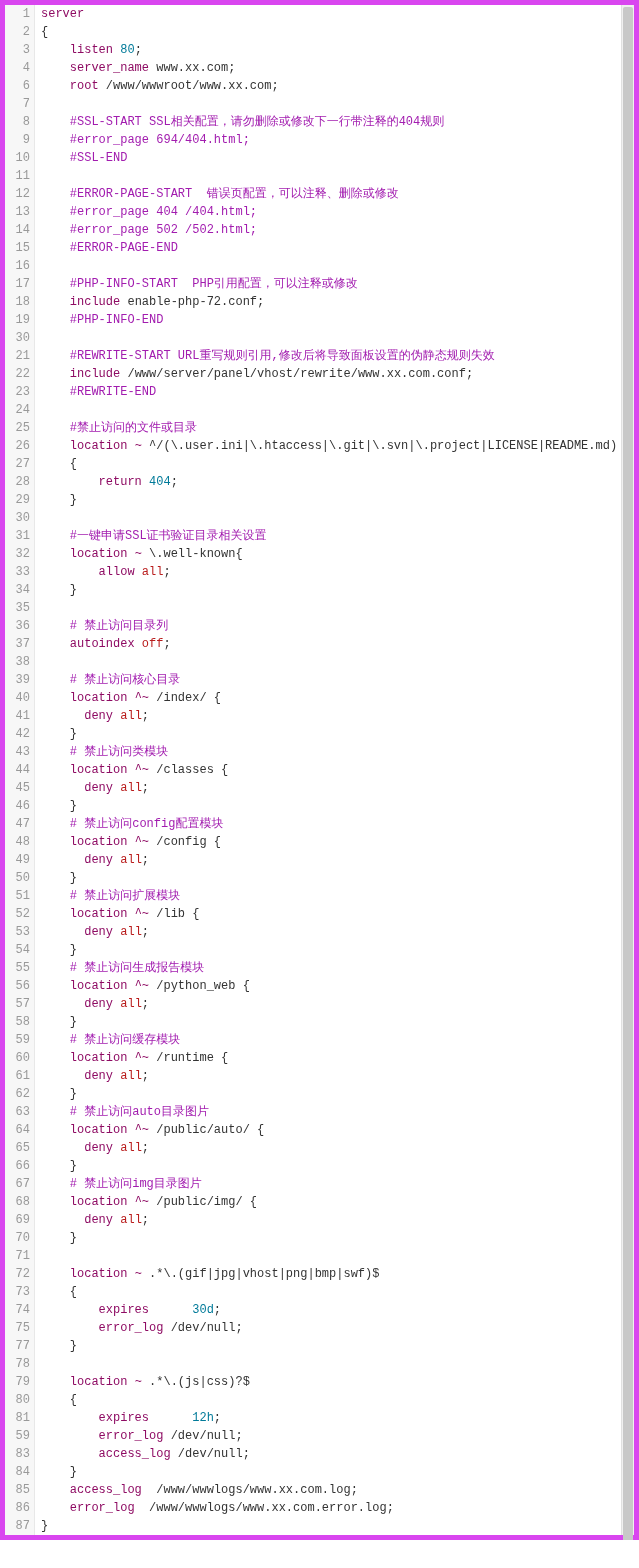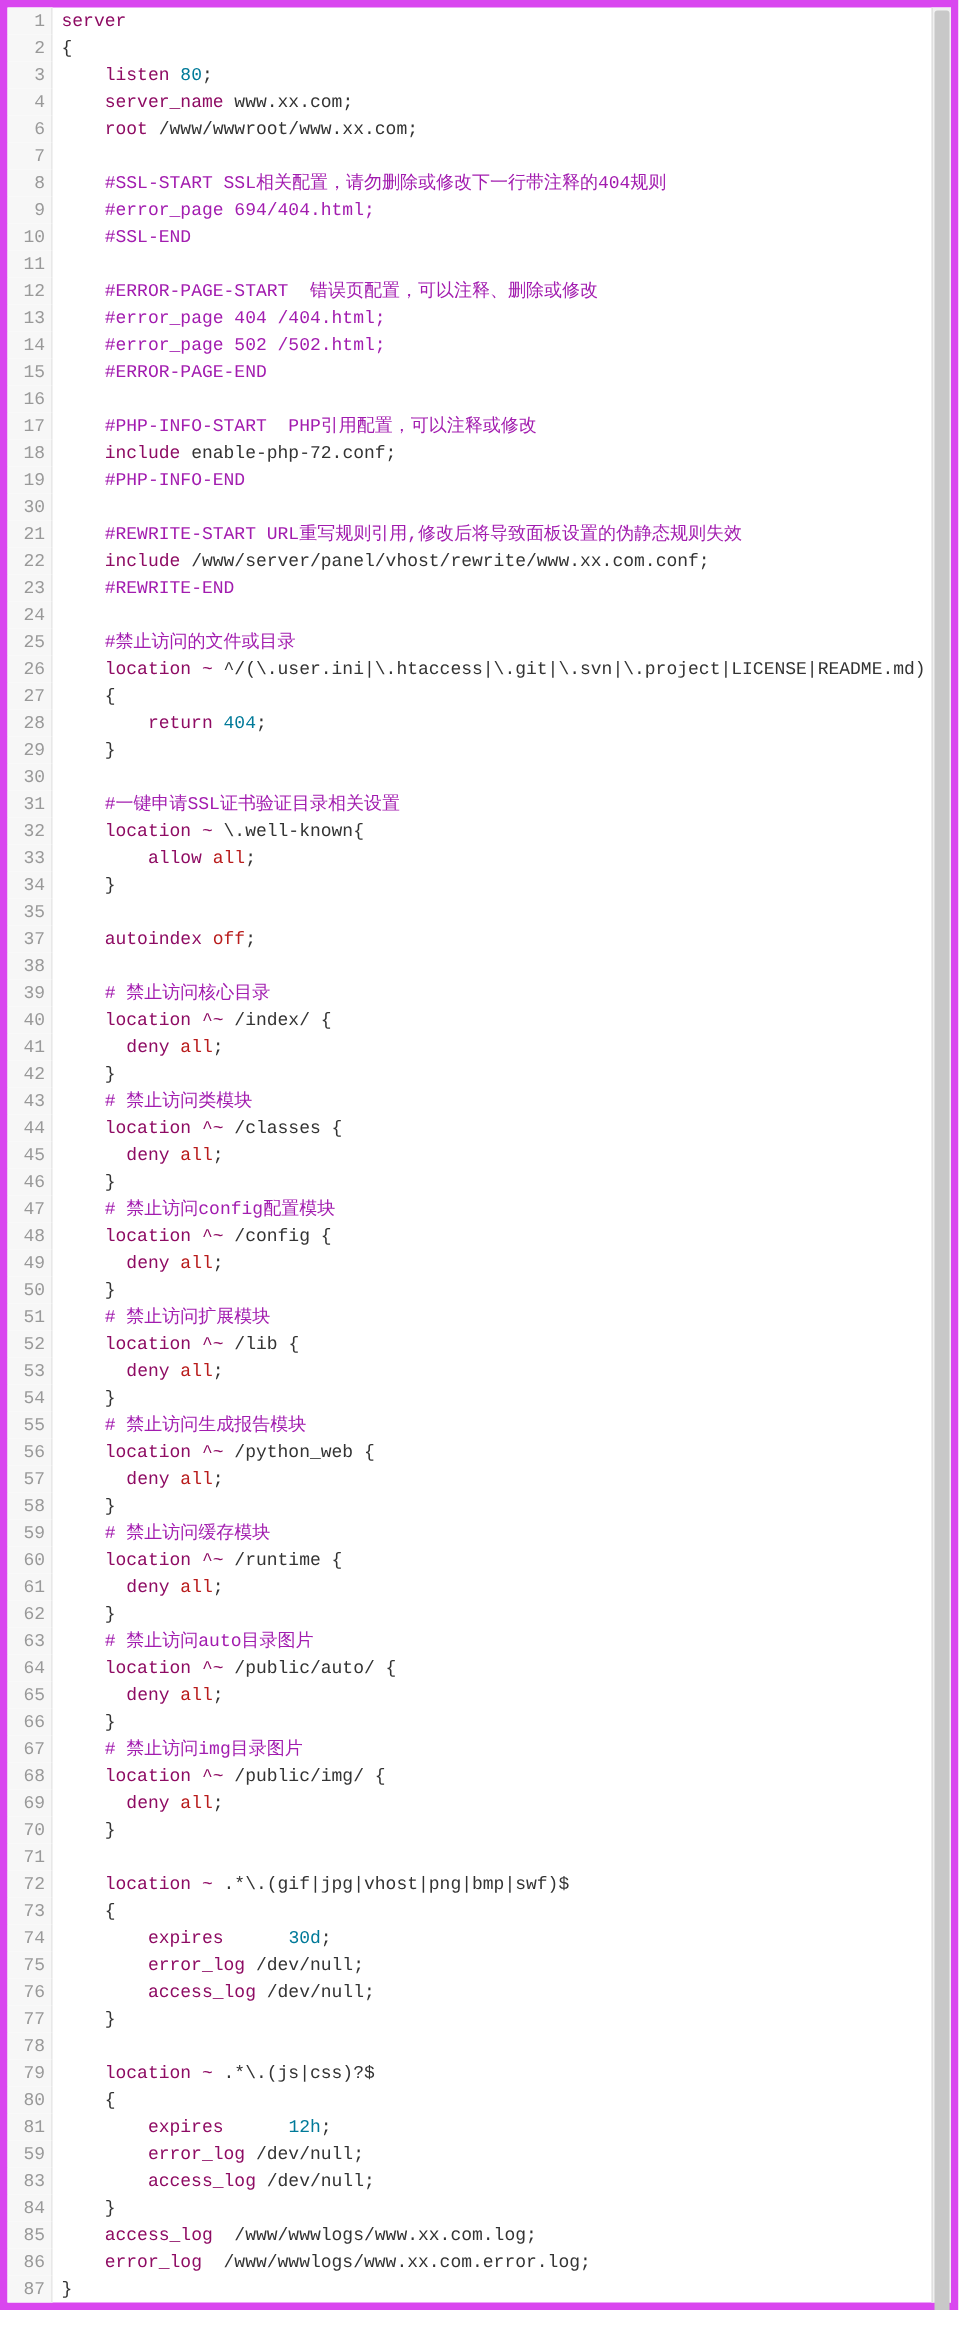--- a/index.html
+++ b/index.html
@@ -95,20 +95,21 @@
       <div class="line"><span class="gutter">26</span><span class="code"><span>    </span><span class="t-dir">location</span><span> </span><span class="t-reg">~</span><span> </span><span class="t-str">^/(\.user.ini|\.htaccess|\.git|\.svn|\.project|LICENSE|README.md)</span></span></div>
       <div class="line"><span class="gutter">27</span><span class="code"><span>    </span><span class="t-pun">{</span></span></div>
       <div class="line"><span class="gutter">28</span><span class="code"><span>        </span><span class="t-dir">return</span><span> </span><span class="t-num">404</span><span class="t-pun">;</span></span></div>
       <div class="line"><span class="gutter">29</span><span class="code"><span>    </span><span class="t-pun">}</span></span></div>
       <div class="line"><span class="gutter">30</span><span class="code"><span>    </span></span></div>
       <div class="line"><span class="gutter">31</span><span class="code"><span>    </span><span class="t-cmt">#一键申请SSL证书验证目录相关设置</span></span></div>
       <div class="line"><span class="gutter">32</span><span class="code"><span>    </span><span class="t-dir">location</span><span> </span><span class="t-reg">~</span><span> </span><span class="t-str">\.well-known</span><span class="t-pun">{</span></span></div>
       <div class="line"><span class="gutter">33</span><span class="code"><span>        </span><span class="t-dir">allow</span><span> </span><span class="t-val">all</span><span class="t-pun">;</span></span></div>
       <div class="line"><span class="gutter">34</span><span class="code"><span>    </span><span class="t-pun">}</span></span></div>
       <div class="line"><span class="gutter">35</span><span class="code"><span>    </span></span></div>
+      <div class="line"><span class="gutter">36</span><span class="code"><span>    </span><span class="t-cmt"># 禁止访问目录列</span></span></div>
       <div class="line"><span class="gutter">37</span><span class="code"><span>    </span><span class="t-dir">autoindex</span><span> </span><span class="t-val">off</span><span class="t-pun">;</span></span></div>
       <div class="line"><span class="gutter">38</span><span class="code"><span>    </span></span></div>
       <div class="line"><span class="gutter">39</span><span class="code"><span>    </span><span class="t-cmt"># 禁止访问核心目录</span></span></div>
       <div class="line"><span class="gutter">40</span><span class="code"><span>    </span><span class="t-dir">location</span><span> </span><span class="t-reg">^~</span><span> </span><span class="t-str">/index/</span><span> </span><span class="t-pun">{</span></span></div>
       <div class="line"><span class="gutter">41</span><span class="code"><span>    </span><span>  </span><span class="t-dir">deny</span><span> </span><span class="t-val">all</span><span class="t-pun">;</span></span></div>
       <div class="line"><span class="gutter">42</span><span class="code"><span>    </span><span class="t-pun">}</span></span></div>
       <div class="line"><span class="gutter">43</span><span class="code"><span>    </span><span class="t-cmt"># 禁止访问类模块</span></span></div>
       <div class="line"><span class="gutter">44</span><span class="code"><span>    </span><span class="t-dir">location</span><span> </span><span class="t-reg">^~</span><span> </span><span class="t-str">/classes</span><span> </span><span class="t-pun">{</span></span></div>
       <div class="line"><span class="gutter">45</span><span class="code"><span>    </span><span>  </span><span class="t-dir">deny</span><span> </span><span class="t-val">all</span><span class="t-pun">;</span></span></div>
       <div class="line"><span class="gutter">46</span><span class="code"><span>    </span><span class="t-pun">}</span></span></div>
@@ -134,21 +135,20 @@
       <div class="line"><span class="gutter">66</span><span class="code"><span>    </span><span class="t-pun">}</span></span></div>
       <div class="line"><span class="gutter">67</span><span class="code"><span>    </span><span class="t-cmt"># 禁止访问img目录图片</span></span></div>
       <div class="line"><span class="gutter">68</span><span class="code"><span>    </span><span class="t-dir">location</span><span> </span><span class="t-reg">^~</span><span> </span><span class="t-str">/public/img/</span><span> </span><span class="t-pun">{</span></span></div>
       <div class="line"><span class="gutter">69</span><span class="code"><span>    </span><span>  </span><span class="t-dir">deny</span><span> </span><span class="t-val">all</span><span class="t-pun">;</span></span></div>
       <div class="line"><span class="gutter">70</span><span class="code"><span>    </span><span class="t-pun">}</span></span></div>
       <div class="line"><span class="gutter">71</span><span class="code"><span>    </span></span></div>
       <div class="line"><span class="gutter">72</span><span class="code"><span>    </span><span class="t-dir">location</span><span> </span><span class="t-reg">~</span><span> </span><span class="t-str">.*\.(gif|jpg|vhost|png|bmp|swf)$</span></span></div>
       <div class="line"><span class="gutter">73</span><span class="code"><span>    </span><span class="t-pun">{</span></span></div>
       <div class="line"><span class="gutter">74</span><span class="code"><span>        </span><span class="t-dir">expires</span><span>      </span><span class="t-num">30d</span><span class="t-pun">;</span></span></div>
       <div class="line"><span class="gutter">75</span><span class="code"><span>        </span><span class="t-dir">error_log</span><span> </span><span class="t-str">/dev/null</span><span class="t-pun">;</span></span></div>
-      <div class="line"><span class="gutter">76</span><span class="code"><span>        </span><span class="t-dir">access_log</span><span> </span><span class="t-str">/dev/null</span><span class="t-pun">;</span></span></div>
       <div class="line"><span class="gutter">77</span><span class="code"><span>    </span><span class="t-pun">}</span></span></div>
       <div class="line"><span class="gutter">78</span><span class="code"><span>    </span></span></div>
       <div class="line"><span class="gutter">79</span><span class="code"><span>    </span><span class="t-dir">location</span><span> </span><span class="t-reg">~</span><span> </span><span class="t-str">.*\.(js|css)?$</span></span></div>
       <div class="line"><span class="gutter">80</span><span class="code"><span>    </span><span class="t-pun">{</span></span></div>
       <div class="line"><span class="gutter">81</span><span class="code"><span>        </span><span class="t-dir">expires</span><span>      </span><span class="t-num">12h</span><span class="t-pun">;</span></span></div>
       <div class="line"><span class="gutter">59</span><span class="code"><span>        </span><span class="t-dir">error_log</span><span> </span><span class="t-str">/dev/null</span><span class="t-pun">;</span></span></div>
       <div class="line"><span class="gutter">83</span><span class="code"><span>        </span><span class="t-dir">access_log</span><span> </span><span class="t-str">/dev/null</span><span class="t-pun">;</span></span></div>
       <div class="line"><span class="gutter">84</span><span class="code"><span>    </span><span class="t-pun">}</span></span></div>
       <div class="line"><span class="gutter">85</span><span class="code"><span>    </span><span class="t-dir">access_log</span><span>  </span><span class="t-str">/www/wwwlogs/www.xx.com.log</span><span class="t-pun">;</span></span></div>
       <div class="line"><span class="gutter">86</span><span class="code"><span>    </span><span class="t-dir">error_log</span><span>  </span><span class="t-str">/www/wwwlogs/www.xx.com.error.log</span><span class="t-pun">;</span></span></div>

